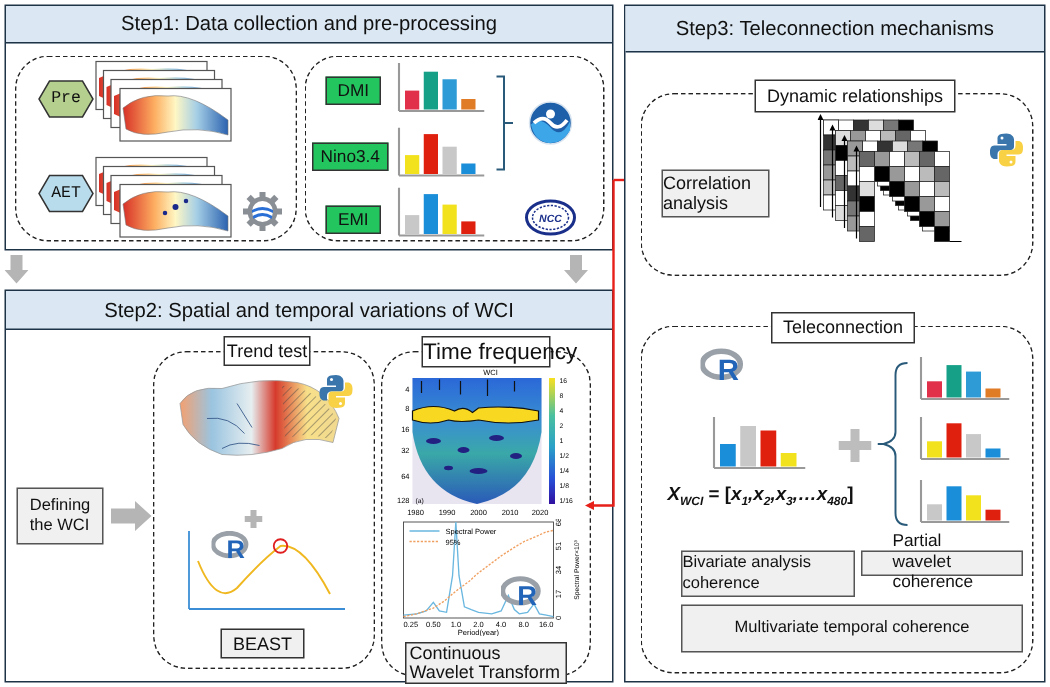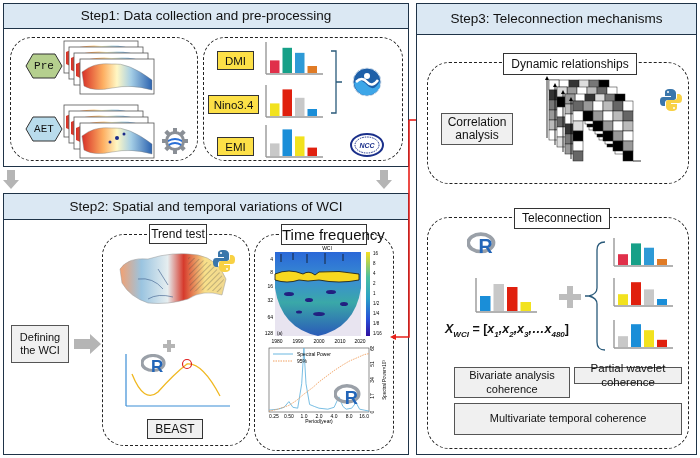--- a/index.html
+++ b/index.html
@@ -2,22 +2,22 @@
 <html><head>
 <meta charset="utf-8">
 <style>
   * { box-sizing: border-box; margin: 0; padding: 0; }
   body { width: 700px; height: 458px; background: #ffffff; position: relative; overflow: hidden; font-family: "Liberation Sans", sans-serif; color: #111; }
   .abs { position: absolute; }
   .panel { position: absolute; border: 1.5px solid #1f3347; background: #fff; }
   .panel-head { position: absolute; left: 0; right: 0; top: 0; background: #dbe8f3; border-bottom: 1.5px solid #1f3347; text-align: center; font-size: 13.5px; color: #111; }
   .dash { position: absolute; border: 1.6px dashed #222; border-radius: 22px; }
   .lbl { position: absolute; background: #fff; border: 1px solid #333; text-align: center; font-size: 12px; white-space: nowrap; }
-  .graybox { position: absolute; background: #f0f0f0; border: 1px solid #555; text-align: center; font-size: 11px; display: flex; align-items: center; justify-content: center; line-height: 1.2; }
-  .yellowtag { position: absolute; background: #fde047; border: 1px solid #333; font-size: 11.5px; display: flex; align-items: center; justify-content: center; }
+  .graybox { position: absolute; background: #f0f0f0; border: 1px solid #555; font-size: 11px; display: flex; align-items: center; justify-content: center; line-height: 1.2; }
+  .yellowtag { position: absolute; background: #22c55e; border: 1px solid #333; font-size: 11.5px; display: flex; align-items: center; justify-content: center; }
   .hex { position: absolute; width: 38px; height: 26px; display:flex; align-items:center; justify-content:center; font-size: 11px; font-family: Liberation Mono, monospace; }
   .hex svg { position:absolute; left:0; top:0; }
   .hex span { position: relative; }
   .minibar { position: absolute; }
   .down-arrow { position: absolute; width: 16px; height: 20px; }
   svg text { font-family: "Liberation Sans", sans-serif; }
 </style>
 </head>
 <body>
 
@@ -314,20 +314,21 @@
         <text x="0" y="0" transform="translate(115,2) rotate(-90)">68</text>
       </g>
     <text x="60" y="77" font-size="5" text-anchor="middle">Period(year)</text>
     <text x="0" y="0" font-size="4.5" text-anchor="middle" transform="translate(127,34) rotate(-90)">Spectral Power×10³</text>
   </svg>
   <svg class="abs" style="left:330px; top:190px;" width="28" height="22" viewBox="0 0 26 20">
     <ellipse cx="12" cy="9" rx="11" ry="7.5" fill="none" stroke="#9aa0a8" stroke-width="3.2"></ellipse>
     <text x="10" y="18" font-size="17" font-weight="bold" fill="#2265b8">R</text>
   </svg>
 
+  <div class="graybox" style="left:266px; top:234px; width:108px; height:28px; font-size:12px; border-color:#333; line-height:1.1; padding:0 2px;">Continuous Wavelet Transform</div>
 </div>
 
 <svg class="abs" style="left:388px; top:114px;" width="40" height="228">
   <path d="M21,6 L21,223 L8,223" stroke="#e8201a" stroke-width="1.6" fill="none"></path>
   <path d="M21,6 L32,6" stroke="#e8201a" stroke-width="1.6" fill="none"></path>
   <polygon points="33,3 38,6 33,9" fill="#e8201a"></polygon>
   <polygon points="8,220 2,223 8,226" fill="#e8201a"></polygon>
 </svg>
 
 <div class="panel" style="left:416px; top:3px; width:281px; height:452px;">
@@ -524,15 +525,15 @@
       <rect x="20" y="4.200000000000003" width="10" height="22.799999999999997" fill="#1a8ed8"></rect>
       <rect x="33" y="10.200000000000003" width="10" height="16.799999999999997" fill="#f2e21e"></rect>
       <rect x="46" y="19.8" width="10" height="7.199999999999999" fill="#e0200e"></rect>
     </svg>
 
   <div class="abs" style="left:28px; top:318px; font-size:12.5px; font-style:italic; font-weight:bold; white-space:nowrap;">
     <span>X</span><sub style="font-size:8px;">WCI</sub><span style="font-style:normal;"> = [</span>x<sub style="font-size:8px;">1</sub>,x<sub style="font-size:8px;">2</sub>,x<sub style="font-size:8px;">3</sub>,…x<sub style="font-size:8px;">480</sub><span style="font-style:normal;">]</span>
   </div>
 
   <div class="graybox" style="left:37px; top:363px; width:116px; height:31px;">Bivariate analysis coherence</div>
-  <div class="graybox" style="left:157px; top:363px; width:108px; height:17px; font-size:11.5px; padding:0 8px;">Partial wavelet coherence</div>
+  <div class="graybox" style="left:157px; top:363px; width:108px; height:17px; font-size:11.5px; padding:0 20px;">Partial wavelet coherence</div>
   <div class="graybox" style="left:37px; top:399px; width:228px; height:32px;">Multivariate temporal coherence</div>
 </div>
 
 </body></html>

